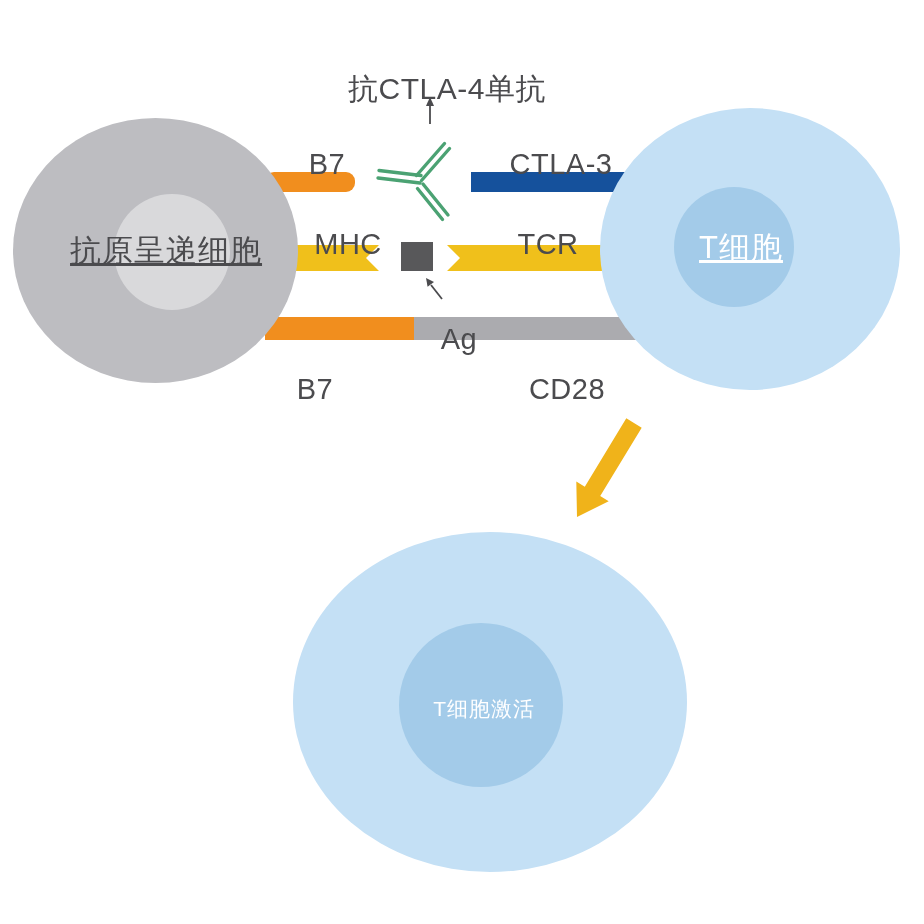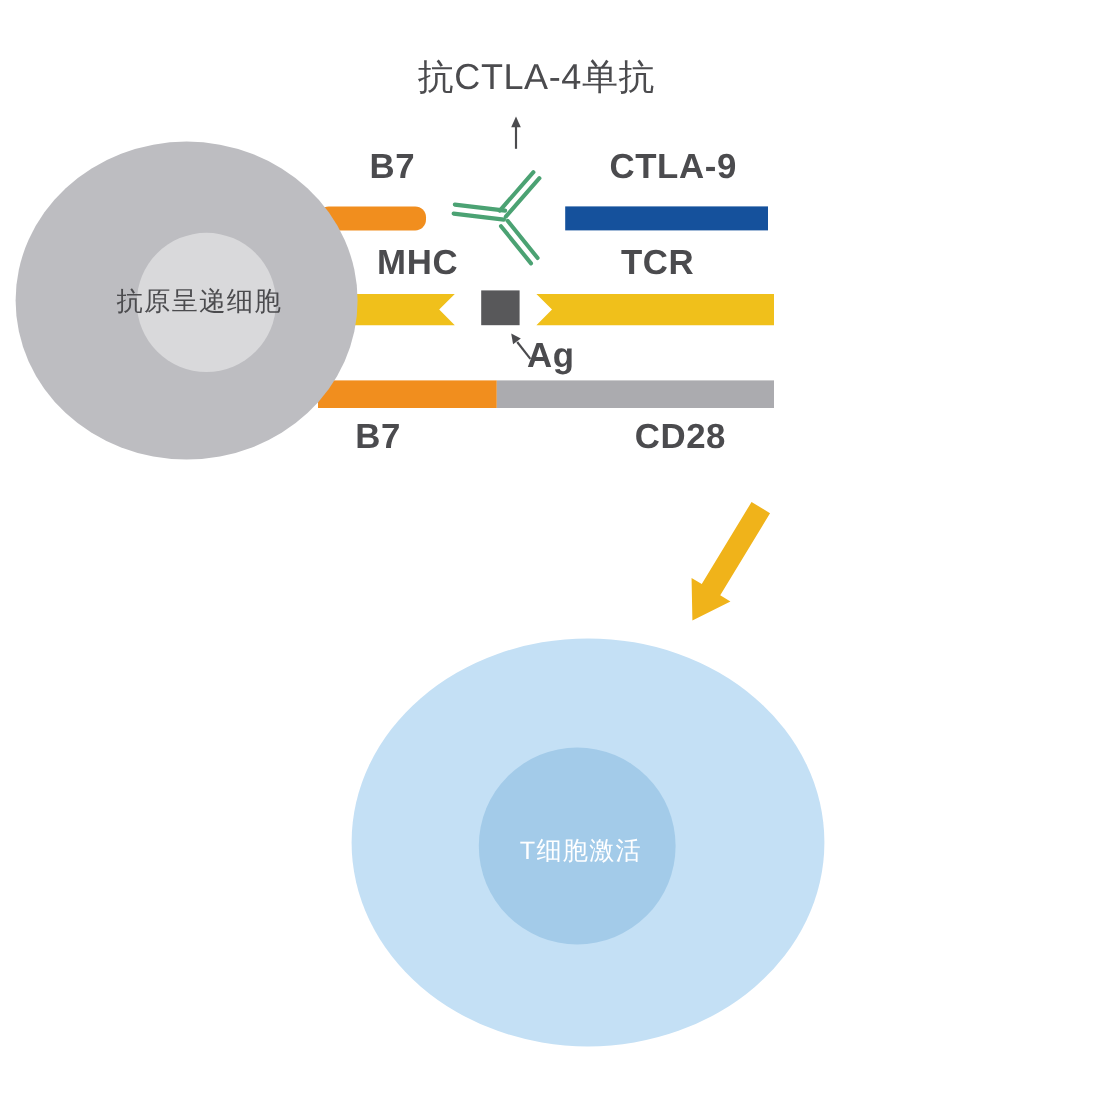--- a/index.html
+++ b/index.html
@@ -9,31 +9,31 @@
   }
   .layer-svg{position:absolute;left:0;top:0;z-index:1;}
   .cell{position:absolute;border-radius:50%;z-index:2;}
   .cell-inner{position:absolute;border-radius:50%;}
   .cell-label{
     position:absolute;transform:translate(-50%,-50%);white-space:nowrap;
     letter-spacing:1px;
   }
   .float-label{
     position:absolute;transform:translate(-50%,-50%);white-space:nowrap;
-    color:var(--label-dark);z-index:3;letter-spacing:0.5px;
+    color:var(--label-dark);z-index:3;letter-spacing:0.5px;margin-top:24px;
   }
   .apc-outer{background:var(--apc-outer);}
   .apc-inner-c{background:var(--apc-inner);}
   .t-outer{background:var(--tcell-outer);}
   .t-inner-c{background:var(--tcell-inner);}
   .label-dark-txt{color:var(--label-dark);}
   .label-white-txt{color:var(--label-light);}
   .fs-top{font-size:30px;}
-  .fs-mol{font-size:29px;font-weight:bold;}
-  .fs-cell{font-size:22px;}
+  .fs-mol{font-size:29px;}
+  .fs-cell{font-size:31px;text-decoration:underline;}
   .fs-cell-big{font-size:21px;}
 </style>
 </head>
 <body>
 
 <div class="stage">
 
   <svg class="layer-svg" width="924" height="924" viewBox="0 0 924 924">
 
     <rect x="265" y="172" width="90" height="20" rx="9" style="fill:var(--b7-orange)"></rect>
@@ -73,35 +73,39 @@
     </g>
 
     <polygon points="641.7,427.7 600.2,496.1 608.7,501.2 577,517 576.3,481.6 584.8,486.7 626.3,418.3" style="fill:var(--arrow-gold)"></polygon>
   </svg>
 
   <div class="cell apc-outer" style="left:13px;top:118px;width:285px;height:265px;">
     <div class="cell-inner apc-inner-c" style="left:101px;top:76px;width:116px;height:116px;"></div>
     <span class="cell-label label-dark-txt fs-cell" style="left:53.7%;top:50.2%;">抗原呈递细胞</span>
   </div>
 
+  <div class="cell t-outer" style="left:600px;top:108px;width:300px;height:282px;">
+    <div class="cell-inner t-inner-c" style="left:74px;top:79px;width:120px;height:120px;"></div>
+    <span class="cell-label label-white-txt fs-cell" style="left:47%;top:49.6%;">T细胞</span>
+  </div>
 
   <div class="cell t-outer" style="left:293px;top:532px;width:394px;height:340px;">
     <div class="cell-inner t-inner-c" style="left:106px;top:91px;width:164px;height:164px;"></div>
     <span class="cell-label label-white-txt fs-cell-big" style="left:48.5%;top:52%;">T细胞激活</span>
   </div>
 
   <span class="float-label fs-top" style="left:447px;top:65px;">抗CTLA-4单抗</span>
 
   <span class="float-label fs-mol" style="left:327px;top:140px;">B7</span>
 
-  <span class="float-label fs-mol" style="left:561px;top:140px;">CTLA-9</span>
+  <span class="float-label fs-mol" style="left:561px;top:140px;">CTLA-3</span>
 
   <span class="float-label fs-mol" style="left:348px;top:220px;">MHC</span>
 
   <span class="float-label fs-mol" style="left:548px;top:220px;">TCR</span>
 
-  <span class="float-label fs-mol" style="left:459px;top:297px;text-align:right;">Ag</span>
+  <span class="float-label fs-mol" style="left:459px;top:315px;text-align:right;">Ag</span>
 
   <span class="float-label fs-mol" style="left:315px;top:365px;">B7</span>
 
   <span class="float-label fs-mol" style="left:567px;top:365px;text-align:right;">CD28</span>
 
 </div>
 
 </body></html>

